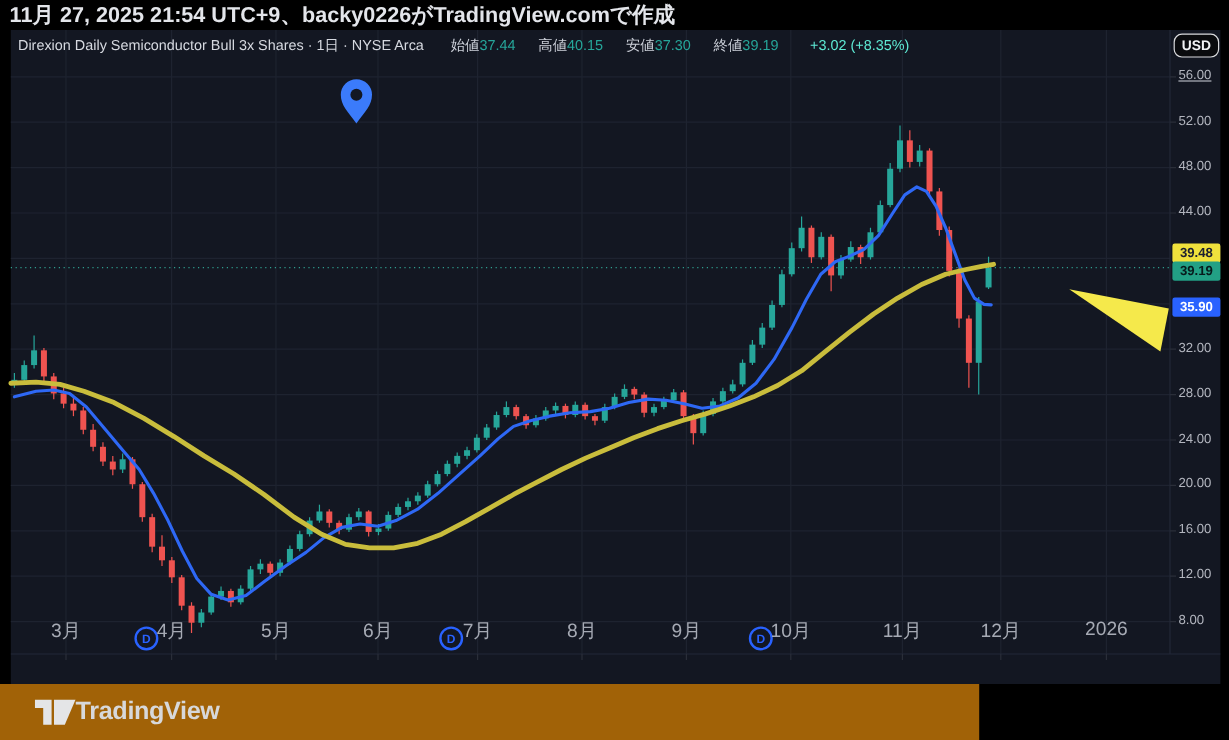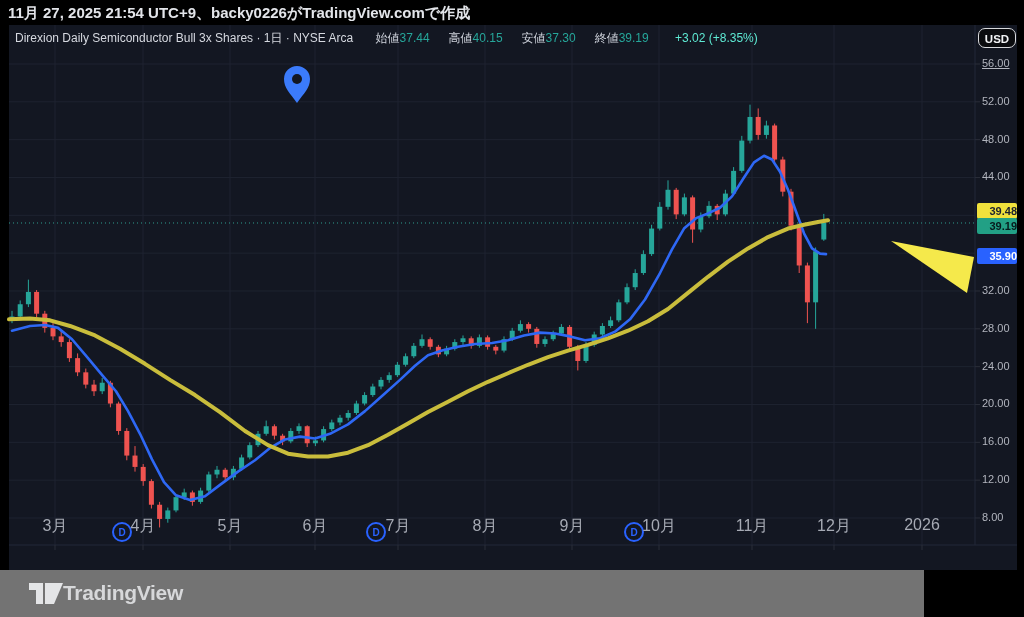--- a/index.html
+++ b/index.html
@@ -1,34 +1,34 @@
 <!DOCTYPE html>
 <html><head>
 <meta charset="utf-8">
 <style>
   html,body{margin:0;padding:0;background:#000;}
   #page{position:relative;width:1024px;height:617px;background:#000;overflow:hidden;
         font-family:"Liberation Sans","DejaVu Sans",sans-serif;}
   #topbar{position:absolute;left:0;top:0;width:1024px;height:25px;background:#000;
-          color:#e3e5ea;font-size:15px;font-weight:700;line-height:25px;padding-left:8px;box-sizing:border-box;}
+          color:#e3e5ea;font-size:18px;font-weight:700;line-height:25px;padding-left:8px;box-sizing:border-box;}
   #chart-bg{position:absolute;left:9px;top:25px;width:1008px;height:545px;background:#131722;}
   #plot{position:absolute;left:0;top:0;}
   #header{position:absolute;left:15px;top:30px;font-size:12px;color:#d6d9e0;white-space:nowrap;z-index:5;}
   #header .val{color:#26a69a;}
   #header .lbl{color:#cdd1da;margin-left:19px;}
   #header .chg{color:#5eead4;margin-left:23px;}
   #usd-badge{position:absolute;left:978px;top:28px;width:38px;height:20px;background:#0a0b0e;
              border:1.5px solid #d9dadd;border-radius:7px;color:#f2f3f5;font-size:11.5px;font-weight:700;
              text-align:center;line-height:20px;box-sizing:border-box;z-index:6;}
   .pr-label{position:absolute;left:982px;width:40px;color:#b2b5be;font-size:11px;z-index:4;}
   .pr-badge{position:absolute;left:977px;width:40px;height:16px;border-radius:2px;font-size:11px;
-            font-weight:700;text-align:right;line-height:16px;z-index:6;}
+            font-weight:700;text-align:center;line-height:16px;z-index:6;}
   .t-label{position:absolute;top:516px;width:44px;margin-left:-22px;text-align:center;
            color:#a6aab4;font-size:16px;z-index:4;}
-  #footer{position:absolute;left:0;top:570px;width:924px;height:47px;background:#737373;z-index:5;}
+  #footer{position:absolute;left:0;top:570px;width:816px;height:47px;background:#a16207;z-index:5;}
   #footer svg{position:absolute;left:29px;top:13px;}
   #brand{position:absolute;left:63px;top:11px;font-size:21px;font-weight:700;color:#d7d8da;letter-spacing:-0.3px;}
 </style>
 </head>
 <body>
 
 <div id="page">
   <div id="topbar">
     <span>11月 27, 2025 21:54 UTC+9、backy0226がTradingView.comで作成</span>
   </div>

